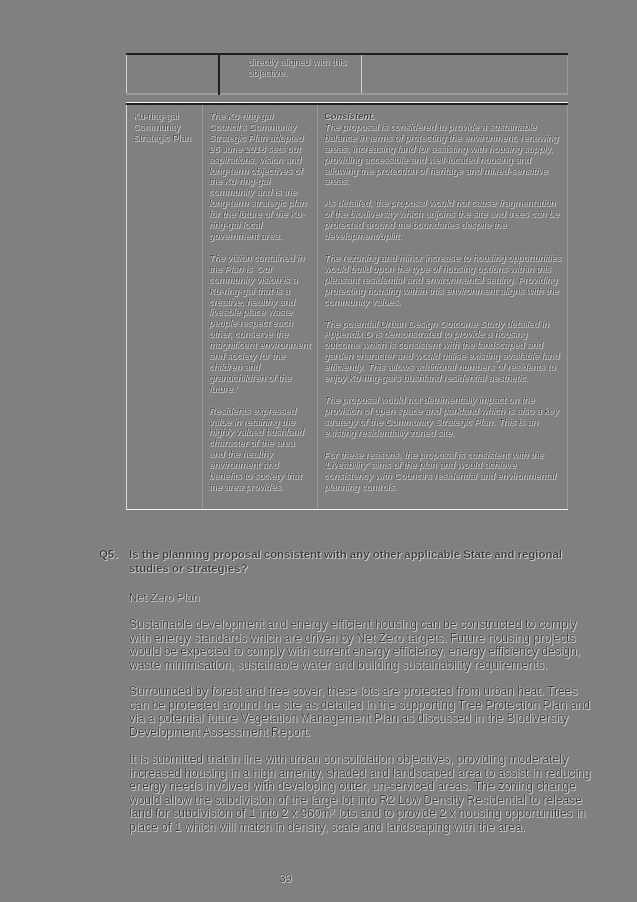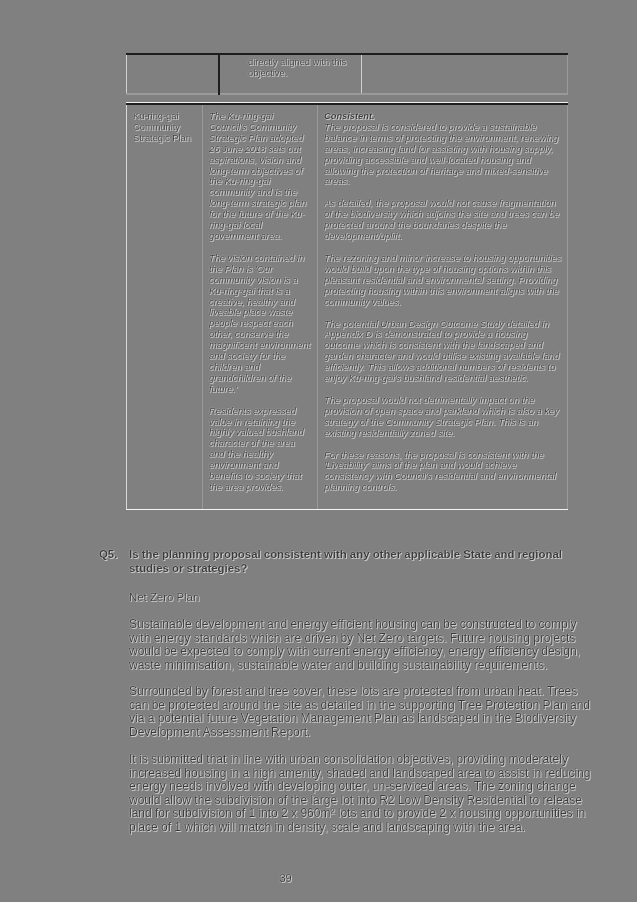--- a/index.html
+++ b/index.html
@@ -159,17 +159,17 @@
     </td>
   </tr>
 </tbody>
   </table>
 
 <div class="section">
   <div class="q-label emb">Q5.</div>
   <div class="q-text emb">Is the planning proposal consistent with any other applicable State and regional studies or strategies?</div>
   <div class="sub-head emb">Net Zero Plan</div>
   <p class="bp emb" style="top:70px">Sustainable development and energy efficient housing can be constructed to comply with energy standards which are driven by Net Zero targets. Future housing projects would be expected to comply with current energy efficiency, energy efficiency design, waste minimisation, sustainable water and building sustainability requirements.</p>
-  <p class="bp emb" style="top:137px">Surrounded by forest and tree cover, these lots are protected from urban heat. Trees can be protected around the site as detailed in the supporting Tree Protection Plan and via a potential future Vegetation Management Plan as landscaped in the Biodiversity Development Assessment Report.</p>
+  <p class="bp emb" style="top:137px">Surrounded by forest and tree cover, these lots are protected from urban heat. Trees can be protected around the site as detailed in the supporting Tree Protection Plan and via a potential future Vegetation Management Plan as discussed in the Biodiversity Development Assessment Report.</p>
   <p class="bp emb" style="top:205px">It is submitted that in line with urban consolidation objectives, providing moderately increased housing in a high amenity, shaded and landscaped area to assist in reducing energy needs involved with developing outer, un-serviced areas. The zoning change would allow the subdivision of the large lot into R2 Low Density Residential to release land for subdivision of 1 into 2 x 960m² lots and to provide 2 x housing opportunities in place of 1 which will match in density, scale and landscaping with the area.</p>
 </div>
 
 <div class="page-num emb">39</div>
 
 </body></html>

